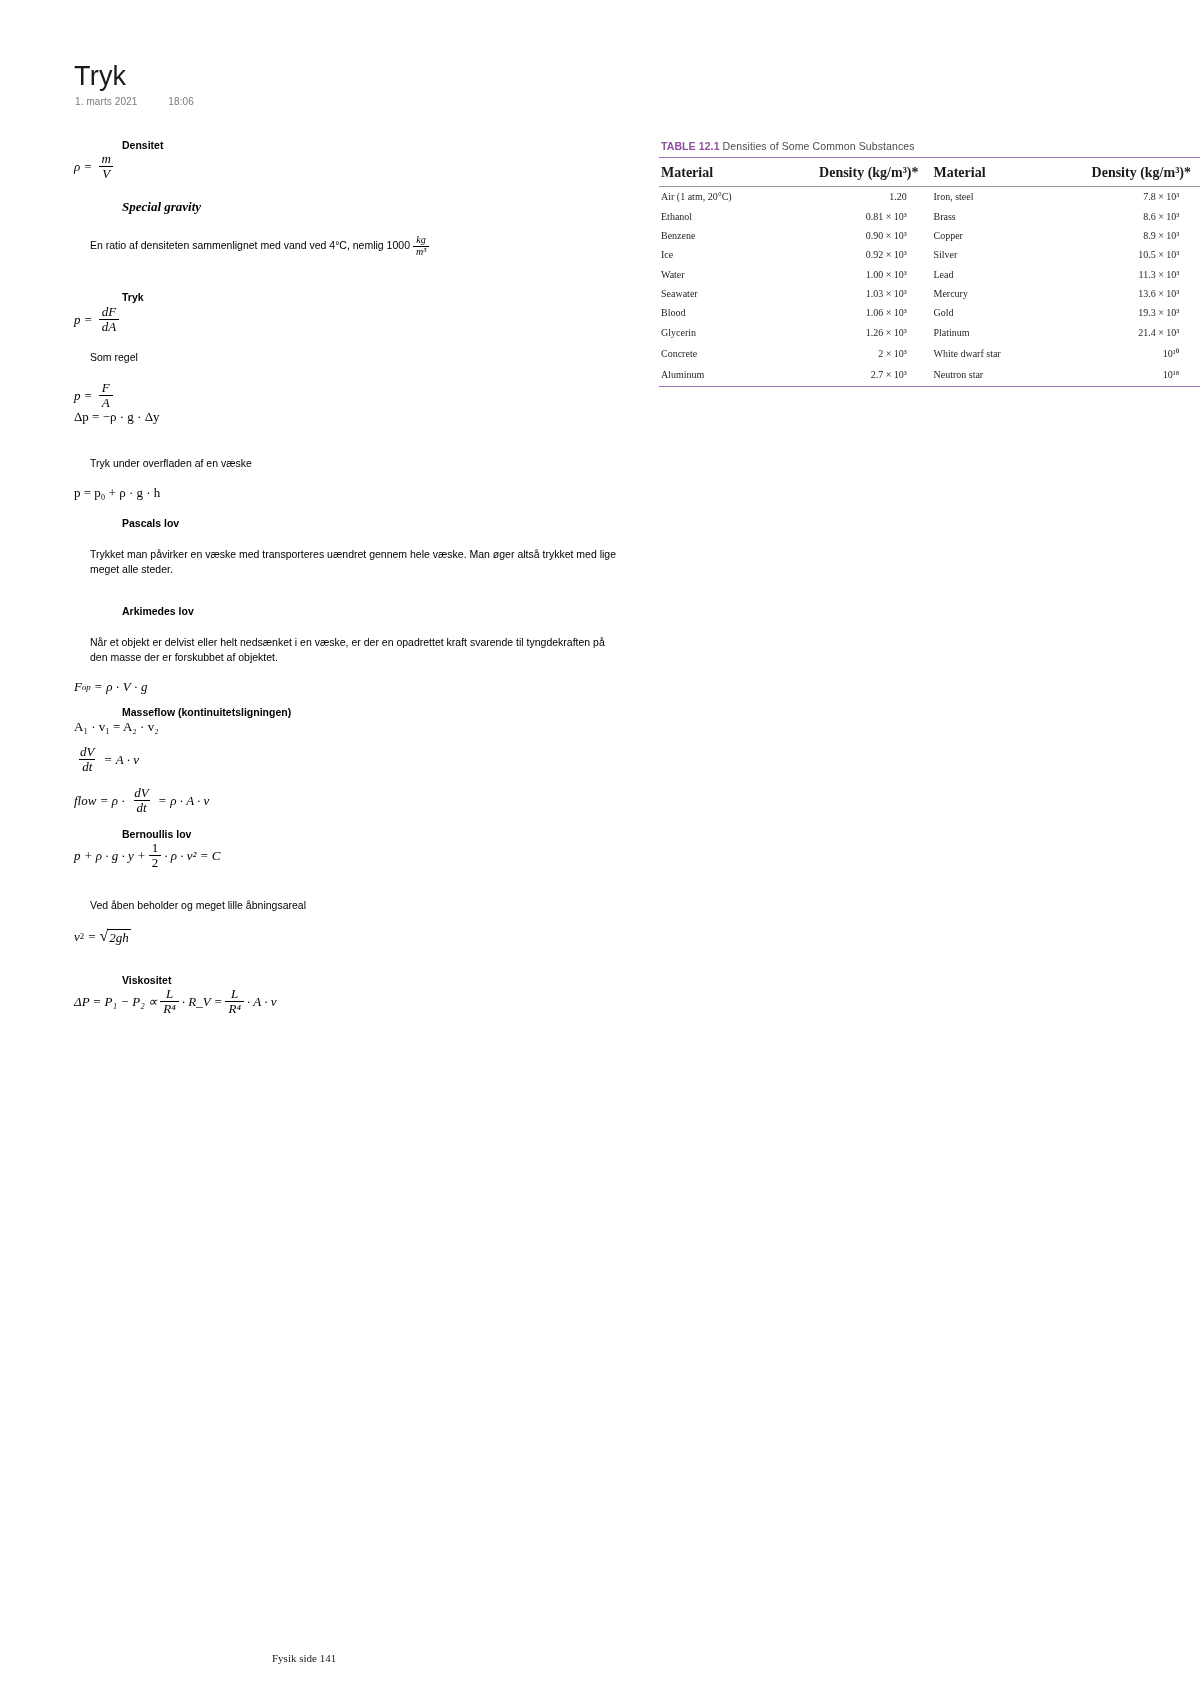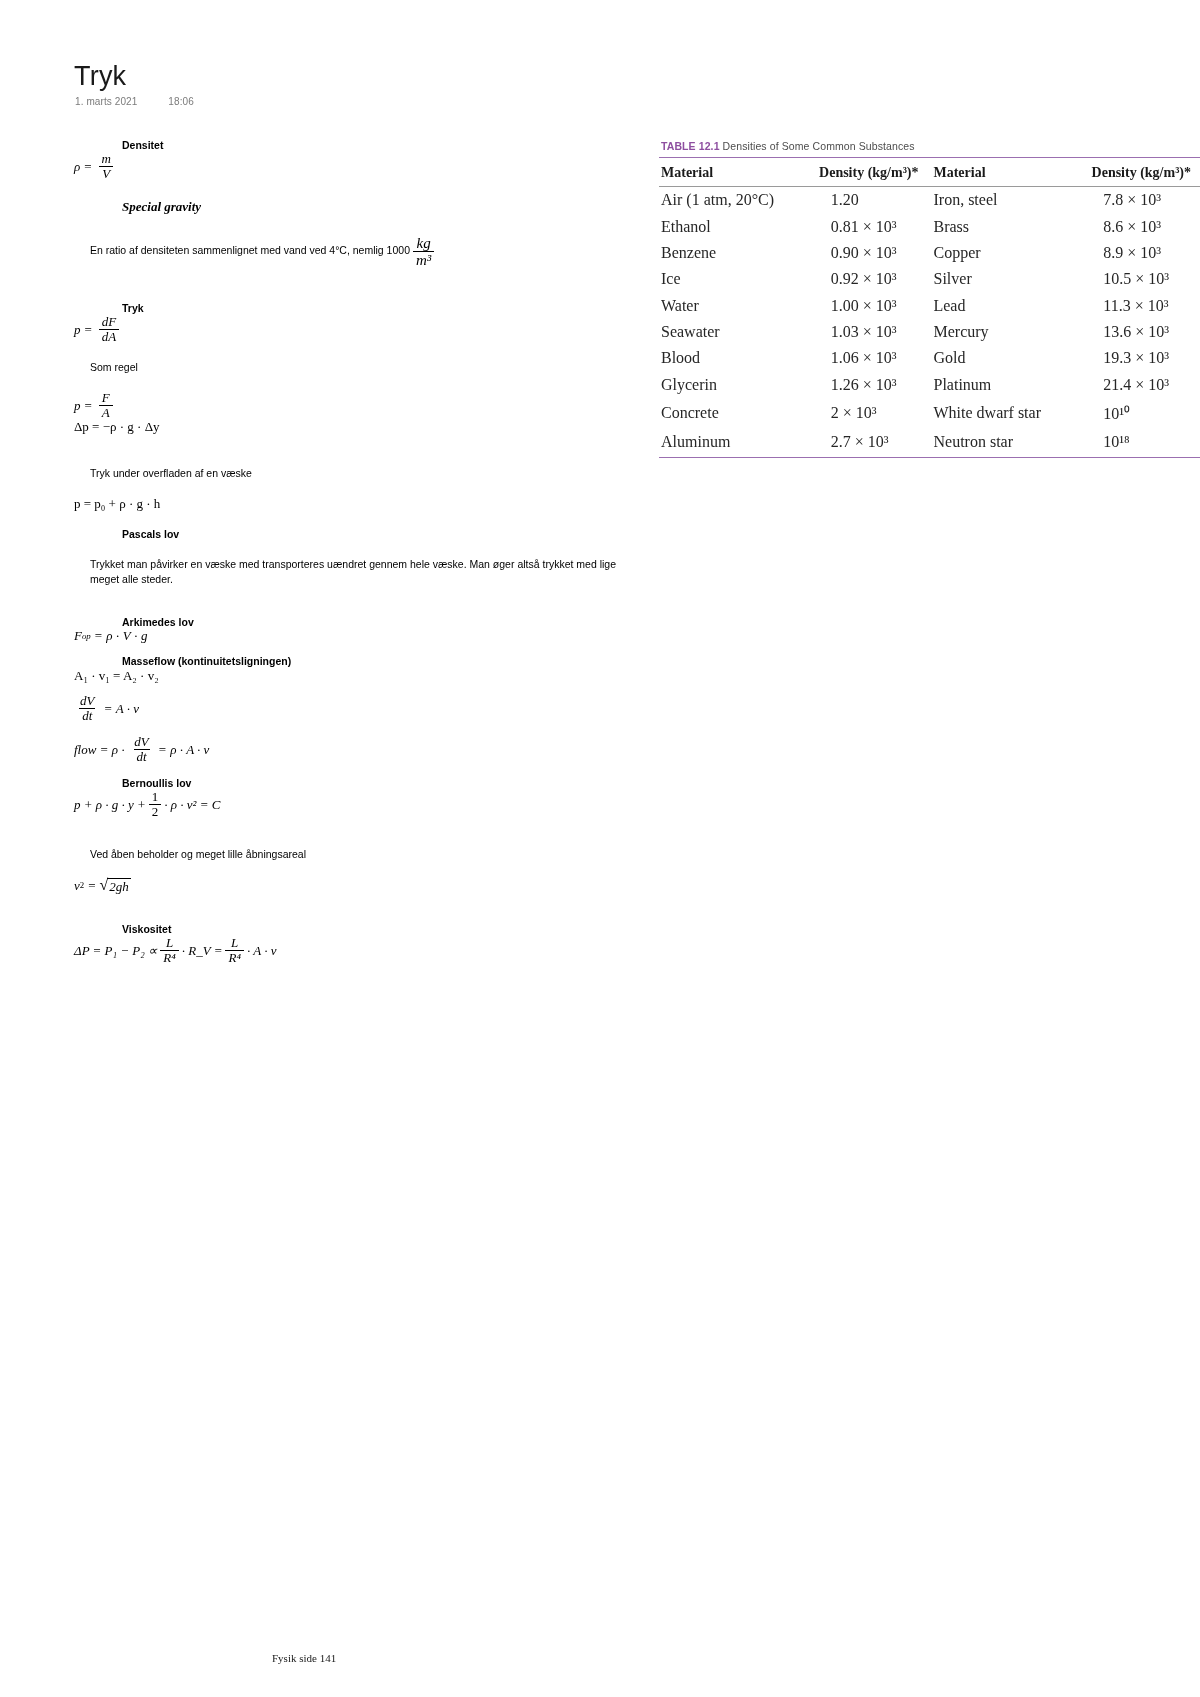--- a/index.html
+++ b/index.html
@@ -120,21 +120,21 @@
   .unit-frac {
     font-family: "Liberation Serif", serif;
     font-style: italic;
     font-size: 8.5px;
   }
   .inline-unit {
     display: inline-flex;
     align-items: center;
     vertical-align: middle;
   }
-  .inline-unit .frac { font-size: 15px; }
+  .inline-unit .frac { font-size: 10px; }
 
   
   .table-wrap {
     position: absolute;
     left: 655px;
     top: 140px;
     width: 545px;
   }
   .table-caption {
     font-size: 10.5px;
@@ -169,31 +169,31 @@
     text-align: left;
     padding: 7px 0 5px 0;
     color: #1a1a1a;
     border-bottom: 1px solid #9a9a9a;
   }
   table.densities th.num-col,
   table.densities td.num-col {
     text-align: center;
   }
   table.densities td {
-    font-size: 16px;
+    font-size: 10px;
     padding: 4.2px 0;
     color: #262626;
   }
   table.densities col.c1 { width: 27%; }
   table.densities col.c2 { width: 23%; }
   table.densities col.c3 { width: 27%; }
   table.densities col.c4 { width: 23%; }
   table.densities th.mat { padding-left: 2px; }
   table.densities td.mat { padding-left: 2px; }
-  td.num-col .val { display: inline-block; min-width: 76px; text-align: left; }
+  td.num-col .val { display: inline-block; min-width: 76px; text-align: right; }
 
   
   .footer {
     position: absolute;
     left: 272px;
     top: 1652px;
     font-family: "Liberation Serif", serif;
     font-size: 11px;
     color: #1a1a1a;
   }
@@ -262,20 +262,21 @@
     <div class="math">p = p₀ + ρ · g · h</div>
 
     <div class="gap-lg"></div>
 
     <div class="sec-head">Pascals lov</div>
     <div class="para">Trykket man påvirker en væske med transporteres uændret gennem hele væske. Man øger altså trykket med lige meget alle steder.</div>
 
     <div class="gap-md"></div>
 
     <div class="sec-head">Arkimedes lov</div>
+    <div class="para">Når et objekt er delvist eller helt nedsænket i en væske, er der en opadrettet kraft svarende til tyngdekraften på den masse der er forskubbet af objektet.</div>
     <div class="math">
       <span class="it">F</span>
         <span class="sub it">op</span>
       <span class="op">=</span>
       <span class="it">ρ</span>
         <span class="dot">·</span>
         <span class="it">V</span>
         <span class="dot">·</span>
         <span class="it">g</span>
     </div>

